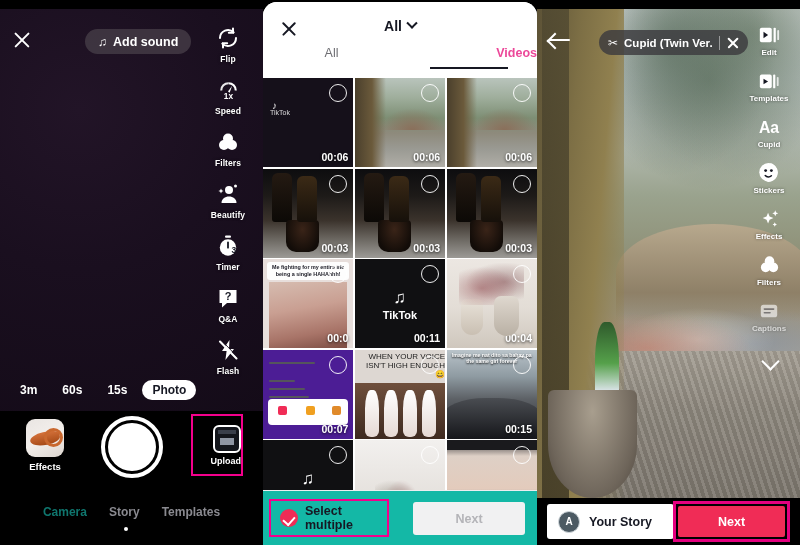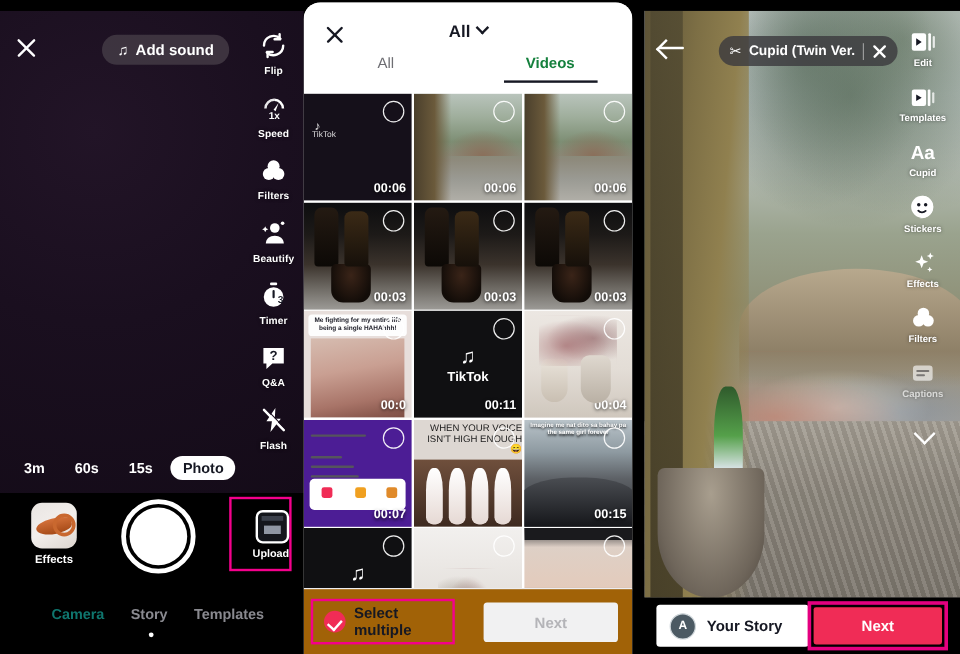--- a/index.html
+++ b/index.html
@@ -56,31 +56,31 @@
   .upload-thumb::before { content:""; position:absolute; left:3px; top:3px; right:3px; height:4px; background:#3a3f4a; }
   .upload-thumb::after { content:""; position:absolute; left:5px; top:11px; right:5px; height:7px; background:#8f96a3; }
   .upload-lbl { color:#fff; font-size:9px; font-weight:700; }
 
   .bottom-tabs { position:absolute; left:0; top:505px; width:263px; display:flex; align-items:center; justify-content:center; gap:22px; }
   .btab { font-size:12px; color:#8a8a90; font-weight:600; cursor:pointer; }
   .btab.active { color:#0f766e; font-weight:700; }
   .dot-ind { position:absolute; left:124px; top:527px; width:4px; height:4px; border-radius:50%; background:#fff; }
 
   
-  .panel-mid { position:absolute; left:253px; top:0; width:274px; height:545px; background:#000; overflow:hidden; }
+  .panel-mid { position:absolute; left:263px; top:0; width:274px; height:545px; background:#000; overflow:hidden; }
   .sheet { position:absolute; left:0; top:2px; width:274px; height:543px; background:#fff; border-radius:14px 14px 0 0; overflow:hidden; }
   .sheet-head { position:relative; height:76px; background:#fff; }
   .sheet-x { position:absolute; left:16px; top:17px; width:20px; height:20px; cursor:pointer; }
   .sheet-x::before,.sheet-x::after { content:""; position:absolute; left:1px; top:9px; width:18px; height:1.8px; background:#161823; border-radius:1px; }
   .sheet-x::before{transform:rotate(45deg);} .sheet-x::after{transform:rotate(-45deg);}
   .sheet-title { position:absolute; left:0; top:16px; width:274px; text-align:center; font-size:14px; font-weight:700; color:#161823; display:flex; align-items:center; justify-content:center; gap:6px; cursor:pointer;}
   .chev { display:inline-block; width:8px; height:8px; border-right:2px solid #161823; border-bottom:2px solid #161823; transform:rotate(45deg) translate(-2px,-2px); }
   .sheet-tabs { position:absolute; left:0; top:44px; width:274px; display:flex; }
   .stab { flex:1; text-align:center; font-size:12.5px; color:#6e6e73; padding-bottom:9px; cursor:pointer; position:relative; }
-  .stab.active { color:#15803d; font-weight:700; }
+  .stab.active { color:#ec4899; font-weight:700;text-align:right; }
   .stab.active::after { content:""; position:absolute; left:50%; bottom:0; transform:translateX(-50%); width:78px; height:2.5px; background:#161823; }
 
   .grid { position:absolute; left:0; top:76px; width:274px; height:414px; display:grid;
       grid-template-columns:repeat(3,1fr); grid-auto-rows:89px; gap:1.5px; background:#fff; overflow:hidden; }
   .cell { position:relative; overflow:hidden; background:#2a2a2e; cursor:pointer; }
   .cell .dur { position:absolute; right:5px; bottom:4px; color:#fff; font-size:10.5px; font-weight:700; text-shadow:0 1px 3px rgba(0,0,0,.75); }
   .cell .sel { position:absolute; right:6px; top:6px; width:18px; height:18px; border-radius:50%; border:1.7px solid rgba(255,255,255,.92); }
 
   
   .th-tiktokdark { background:#15101a; }
@@ -126,21 +126,21 @@
   .th-car { background:linear-gradient(180deg,#b9c3c9 0%,#8e9aa1 30%,#5d6166 55%,#2a2c30 100%); }
   .th-car .cap { position:absolute; left:2px; right:2px; top:2px; color:#fff; font-size:5.2px; font-weight:700; line-height:1.3; text-align:center; text-shadow:0 1px 2px #000; }
   .th-car .hood { position:absolute; left:-4%; bottom:0; width:108%; height:45%; background:linear-gradient(180deg,#4a4d52,#15161a); border-radius:44% 44% 0 0; }
   .th-white { background:linear-gradient(180deg,#f2f0ee 0%,#e6e2de 60%,#d4cec8 100%); }
   .th-white .plant { position:absolute; left:22%; bottom:0; width:58%; height:62%;
       background:radial-gradient(ellipse at 50% 85%, rgba(126,62,66,.72) 0%, rgba(126,62,66,0) 62%),
                  radial-gradient(ellipse at 32% 60%, rgba(90,78,60,.55) 0%, rgba(90,78,60,0) 58%); }
   .th-body { background:linear-gradient(180deg,#2b2b2e 0%,#ded0c6 18%,#e3cbbc 55%,#3c4a63 78%,#1b1b1f 100%); }
   .th-body .topbar { position:absolute; left:0; top:0; width:100%; height:11%; background:#1a1a1d; }
 
-  .sheet-foot { position:absolute; left:0; bottom:0; width:274px; height:55px; background:#a16207; border-top:1px solid #ededf0;padding-left:24px; }
+  .sheet-foot { position:absolute; left:0; bottom:0; width:274px; height:55px; background:#14b8a6; border-top:1px solid #ededf0;padding-left:24px; }
   .sel-multi-box { position:absolute; left:6px; top:8px; width:120px; height:38px; border:2.5px solid #f4008c; display:flex; align-items:center; gap:7px; padding-left:9px; cursor:pointer; }
   .check-ico { width:18px; height:18px; border-radius:50%; background:#f02c56; position:relative; flex:0 0 auto; }
   .check-ico::after { content:""; position:absolute; left:5px; top:4.5px; width:6px; height:9px; border-right:2px solid #fff; border-bottom:2px solid #fff; transform:rotate(42deg); }
   .sel-multi-lbl { font-size:12.5px; font-weight:700; color:#161823; }
   .next-grey { position:absolute; right:12px; top:11px; width:112px; height:33px; background:#f1f1f2; border-radius:3px;
       display:flex; align-items:center; justify-content:center; color:#b4b4b8; font-size:12.5px; font-weight:600; cursor:pointer; }
 
   
   .panel-right { position:absolute; left:537px; top:0; width:263px; height:545px; background:#000; overflow:hidden; }
   .ed-view { position:absolute; left:0; top:9px; width:263px; height:489px; overflow:hidden;

